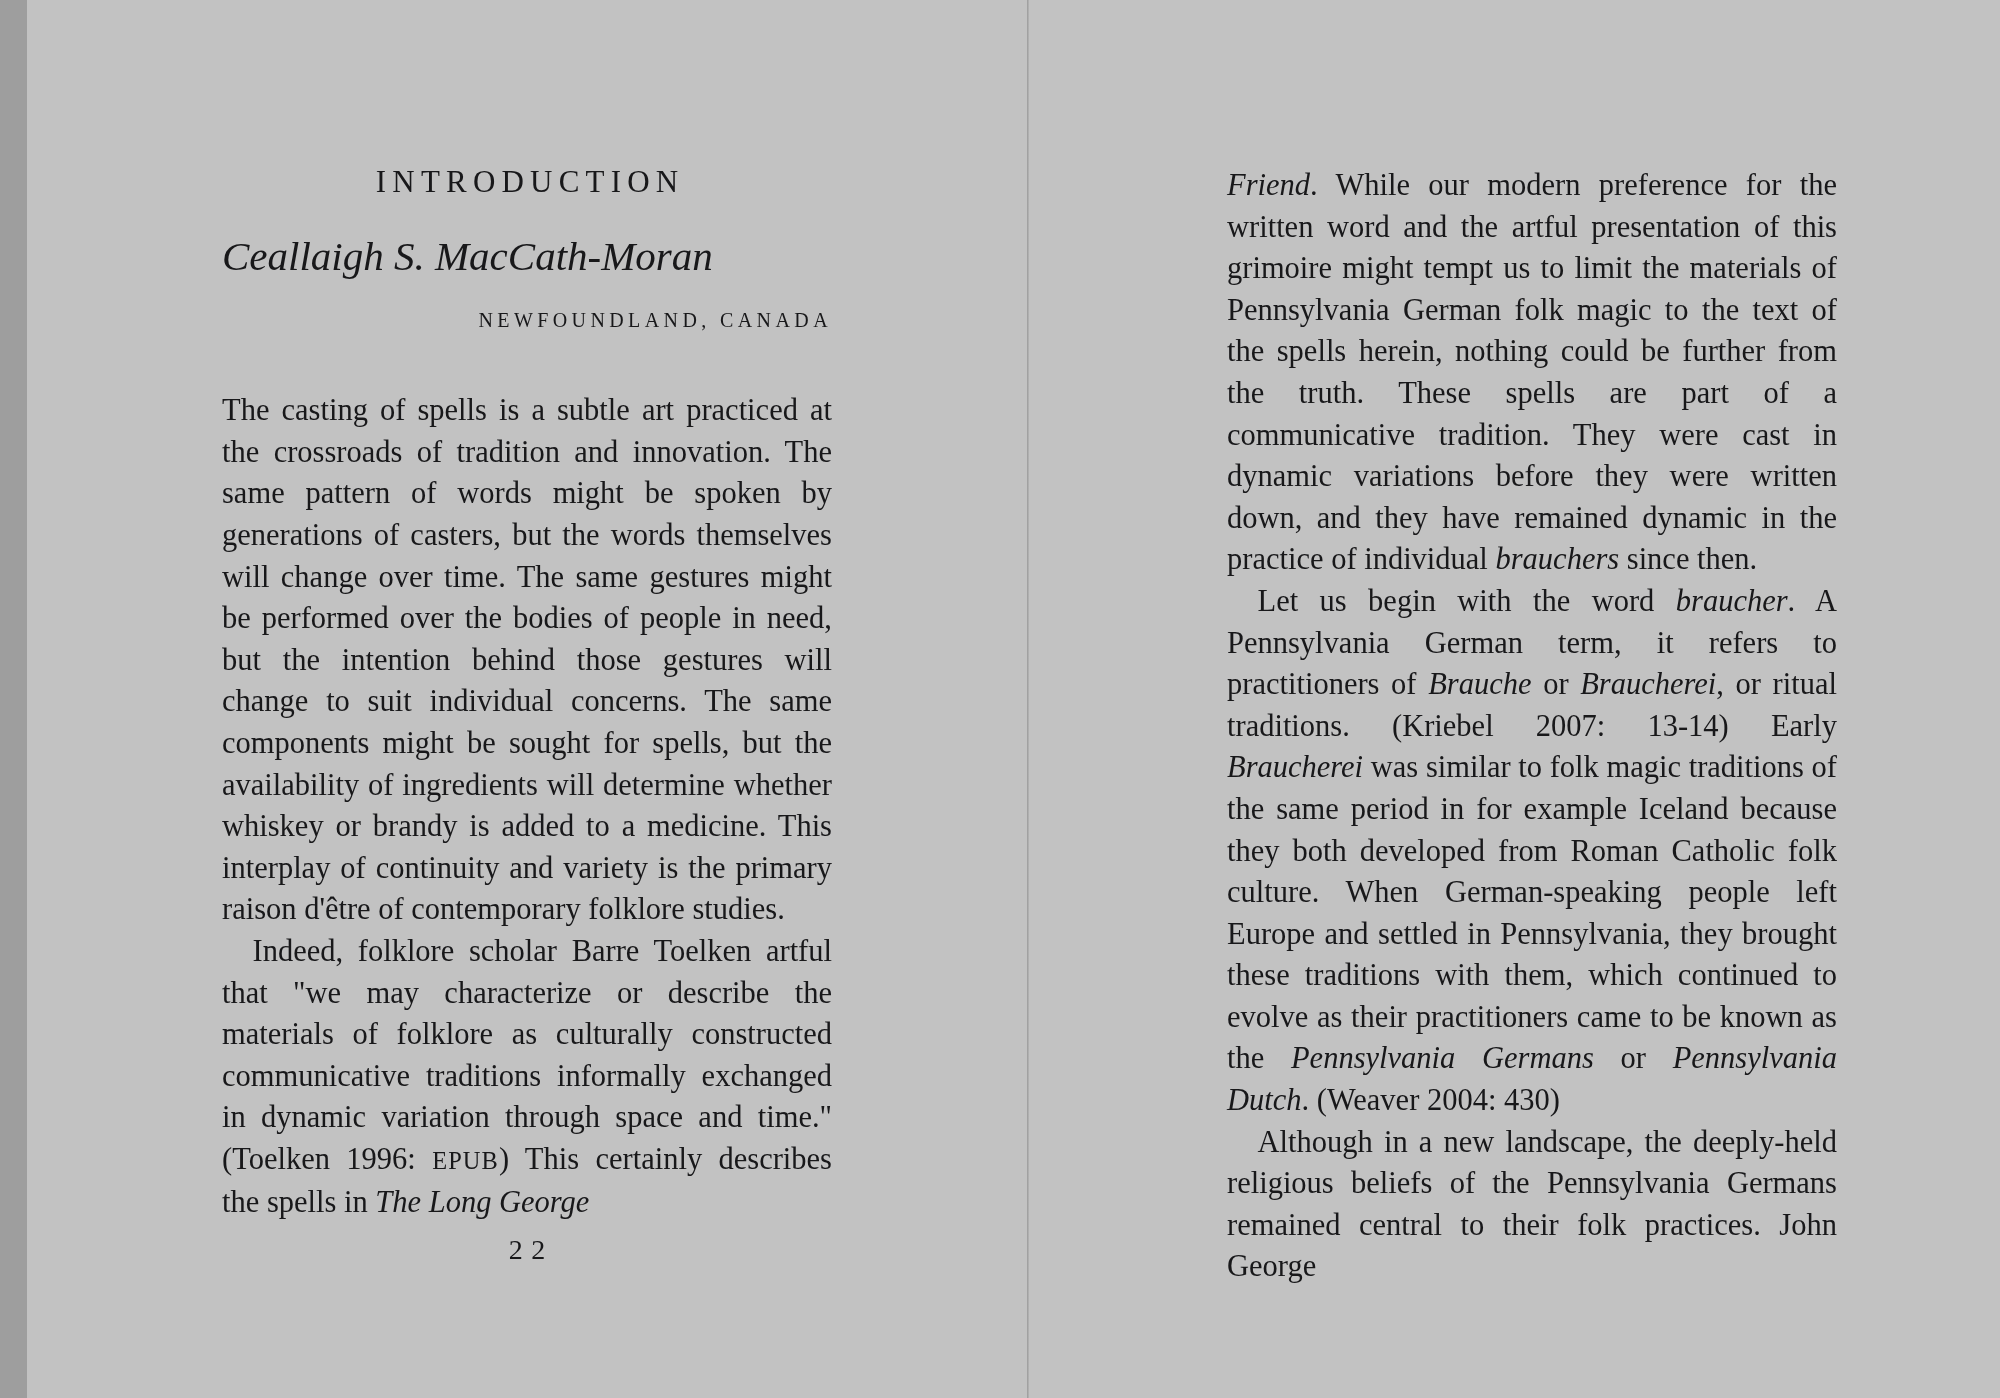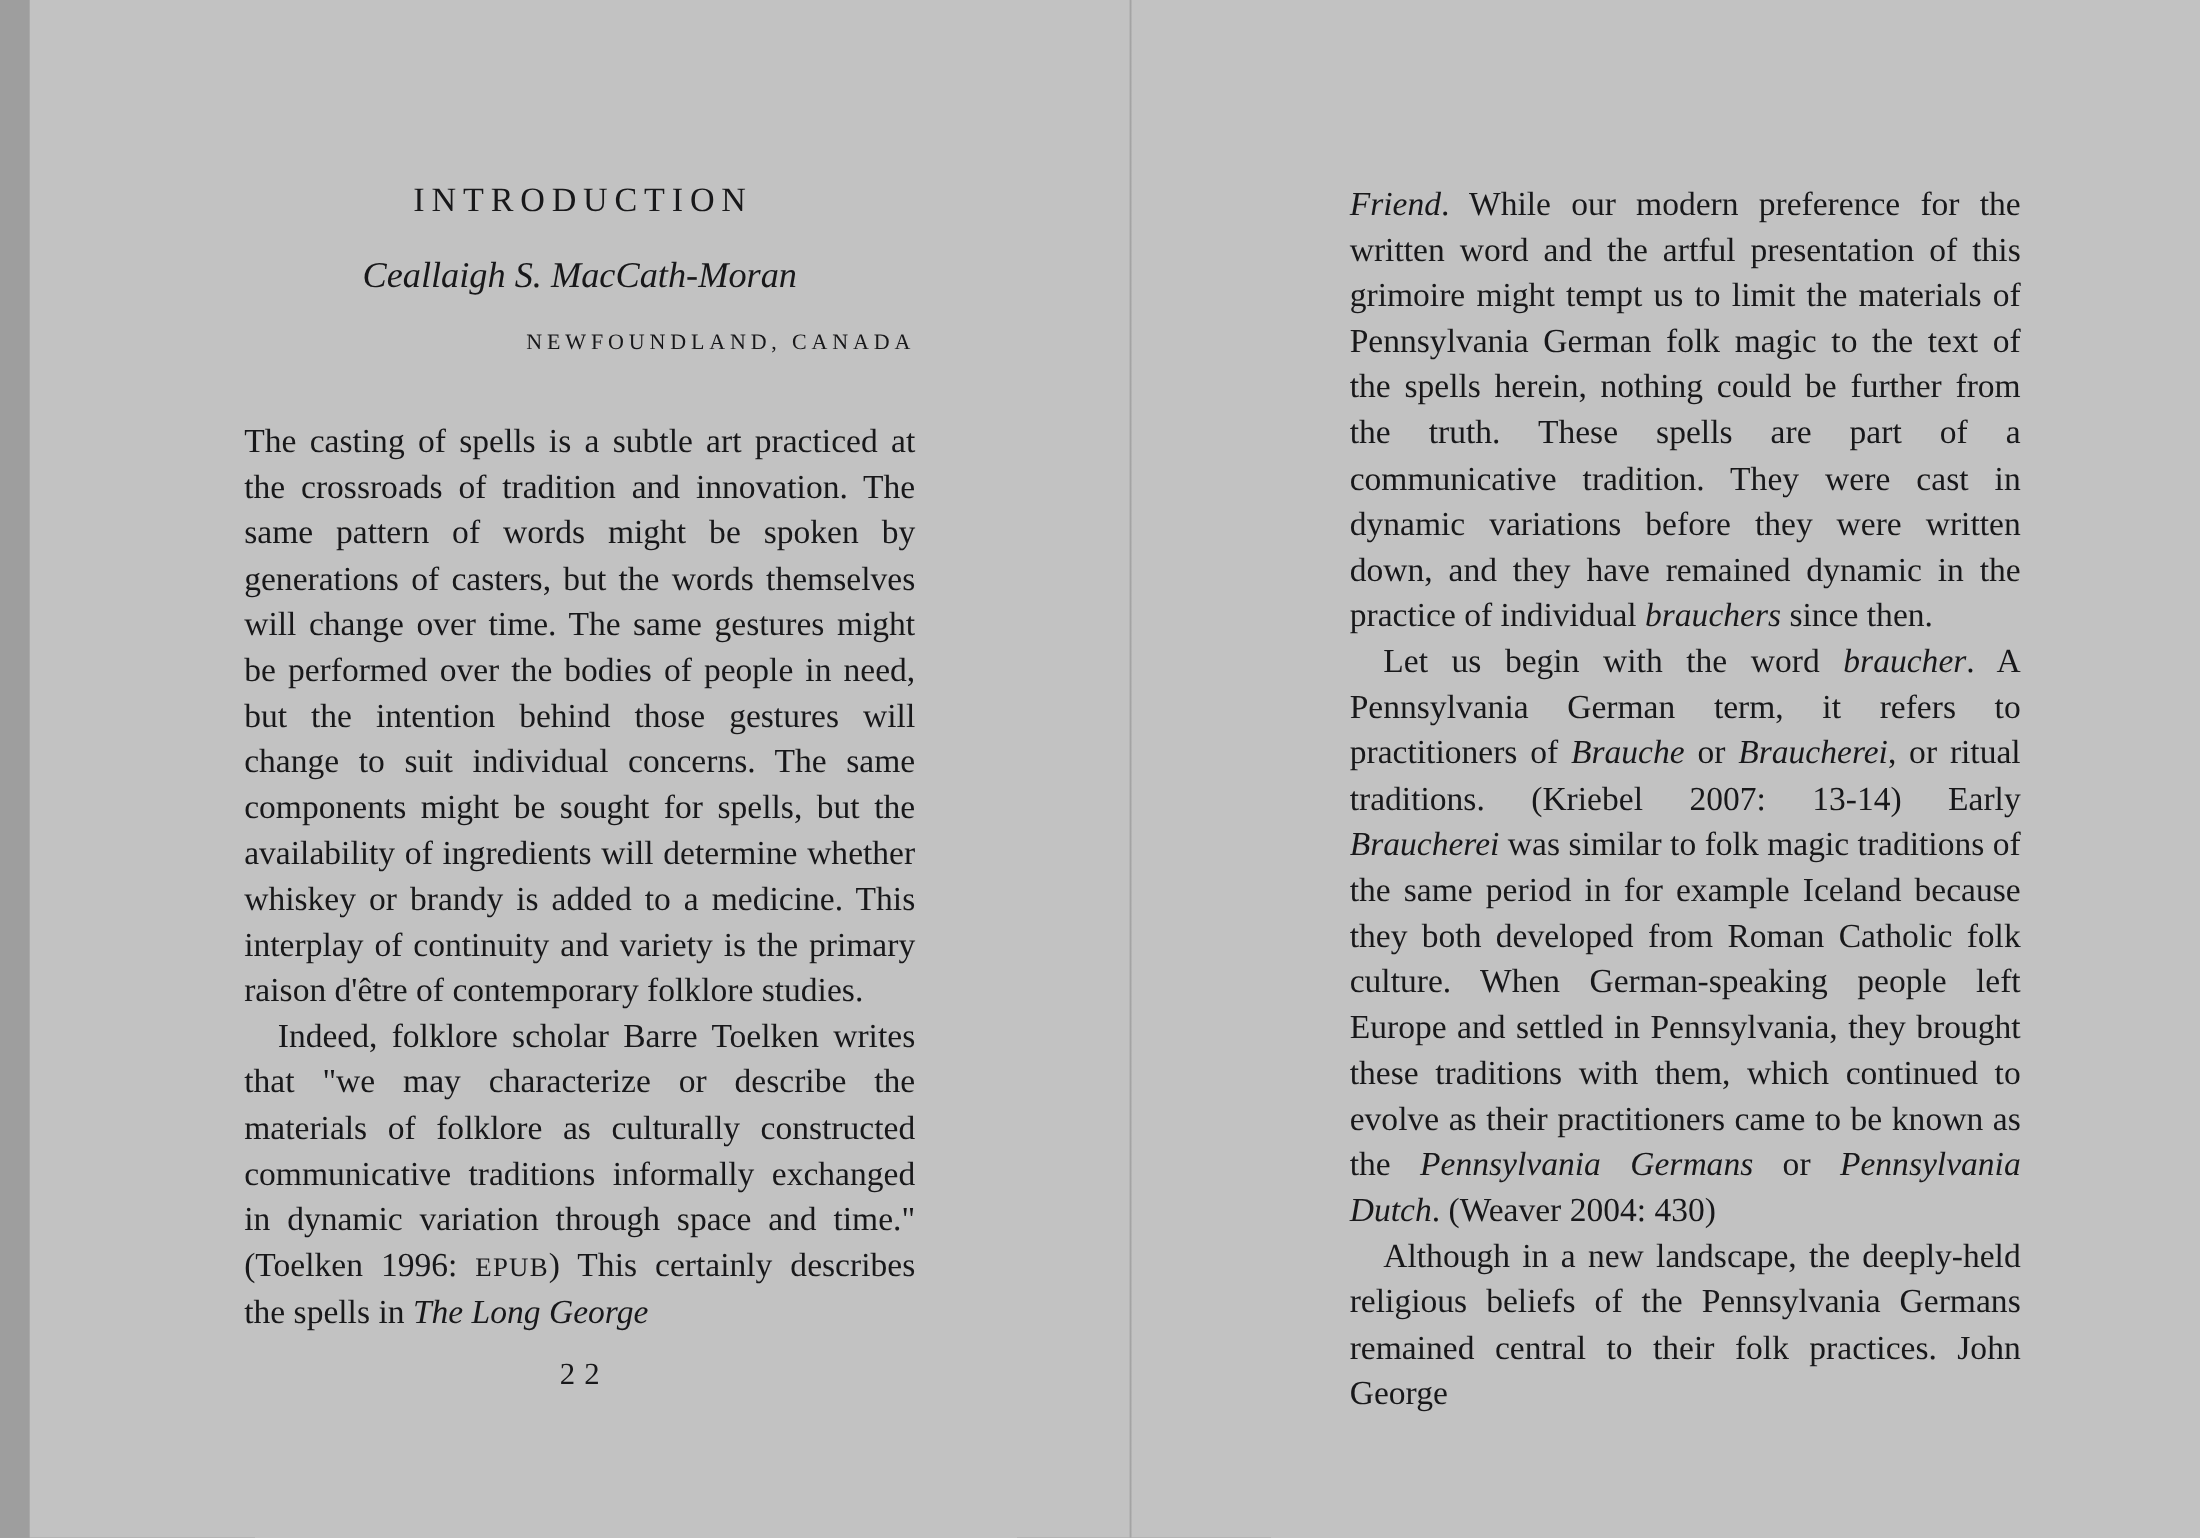--- a/index.html
+++ b/index.html
@@ -49,22 +49,22 @@
     font-size: 31px;
     letter-spacing: 0.20em;
     text-indent: 0.20em;
     text-align: center;
     font-weight: 400;
     margin: 0 0 34px 0;
     line-height: 1.1;
   }
   .byline {
     font-style: italic;
-    font-size: 33px;
-    text-align: center;
+    font-size: 41px;
+    text-align: left;
     margin: 0 0 28px 0;
     line-height: 1.15;
   }
   .byline-place {
     font-size: 20px;
     letter-spacing: 0.22em;
     text-indent: 0.22em;
     text-align: right;
     margin: 0 0 58px 0;
     line-height: 1.2;
@@ -114,21 +114,21 @@
     <div class="textblock">
 
       <h1 class="chapter-title">INTRODUCTION</h1>
 
       <div class="byline">Ceallaigh S. MacCath-Moran</div>
 
       <div class="byline-place">NEWFOUNDLAND, CANADA</div>
 
       <div>
           <p class="body noindent"><span>The casting of spells is a subtle art practiced at the crossroads of tradition and innovation. The same pattern of words might be spoken by generations of casters, but the words themselves will change over time. The same gestures might be performed over the bodies of people in need, but the intention behind those gestures will change to suit individual concerns. The same components might be sought for spells, but the availability of ingredients will determine whether whiskey or brandy is added to a medicine. This interplay of continuity and variety is the primary raison d'être of contemporary folklore studies.</span></p>
-          <p class="body"><span>Indeed, folklore scholar Barre Toelken writes that "we may characterize or describe the materials of folklore as culturally constructed communicative traditions informally exchanged in dynamic variation through space and time." (Toelken 1996: </span><span class="smallcaps">EPUB</span><span>) This certainly describes the spells in </span><i>The Long George</i></p>
+          <p class="body"><span>Indeed, folklore scholar Barre Toelken artful that "we may characterize or describe the materials of folklore as culturally constructed communicative traditions informally exchanged in dynamic variation through space and time." (Toelken 1996: </span><span class="smallcaps">EPUB</span><span>) This certainly describes the spells in </span><i>The Long George</i></p>
         </div>
     </div>
 
     <div class="folio">22</div>
   </div>
 
   <div class="page page-right">
     <div class="textblock">
       <div>
           <p class="body noindent"><i>Friend</i><span>. While our modern preference for the written word and the artful presentation of this grimoire might tempt us to limit the materials of Pennsylvania German folk magic to the text of the spells herein, nothing could be further from the truth. These spells are part of a communicative tradition. They were cast in dynamic variations before they were written down, and they have remained dynamic in the practice of individual </span><i>brauchers</i><span> since then.</span></p>

